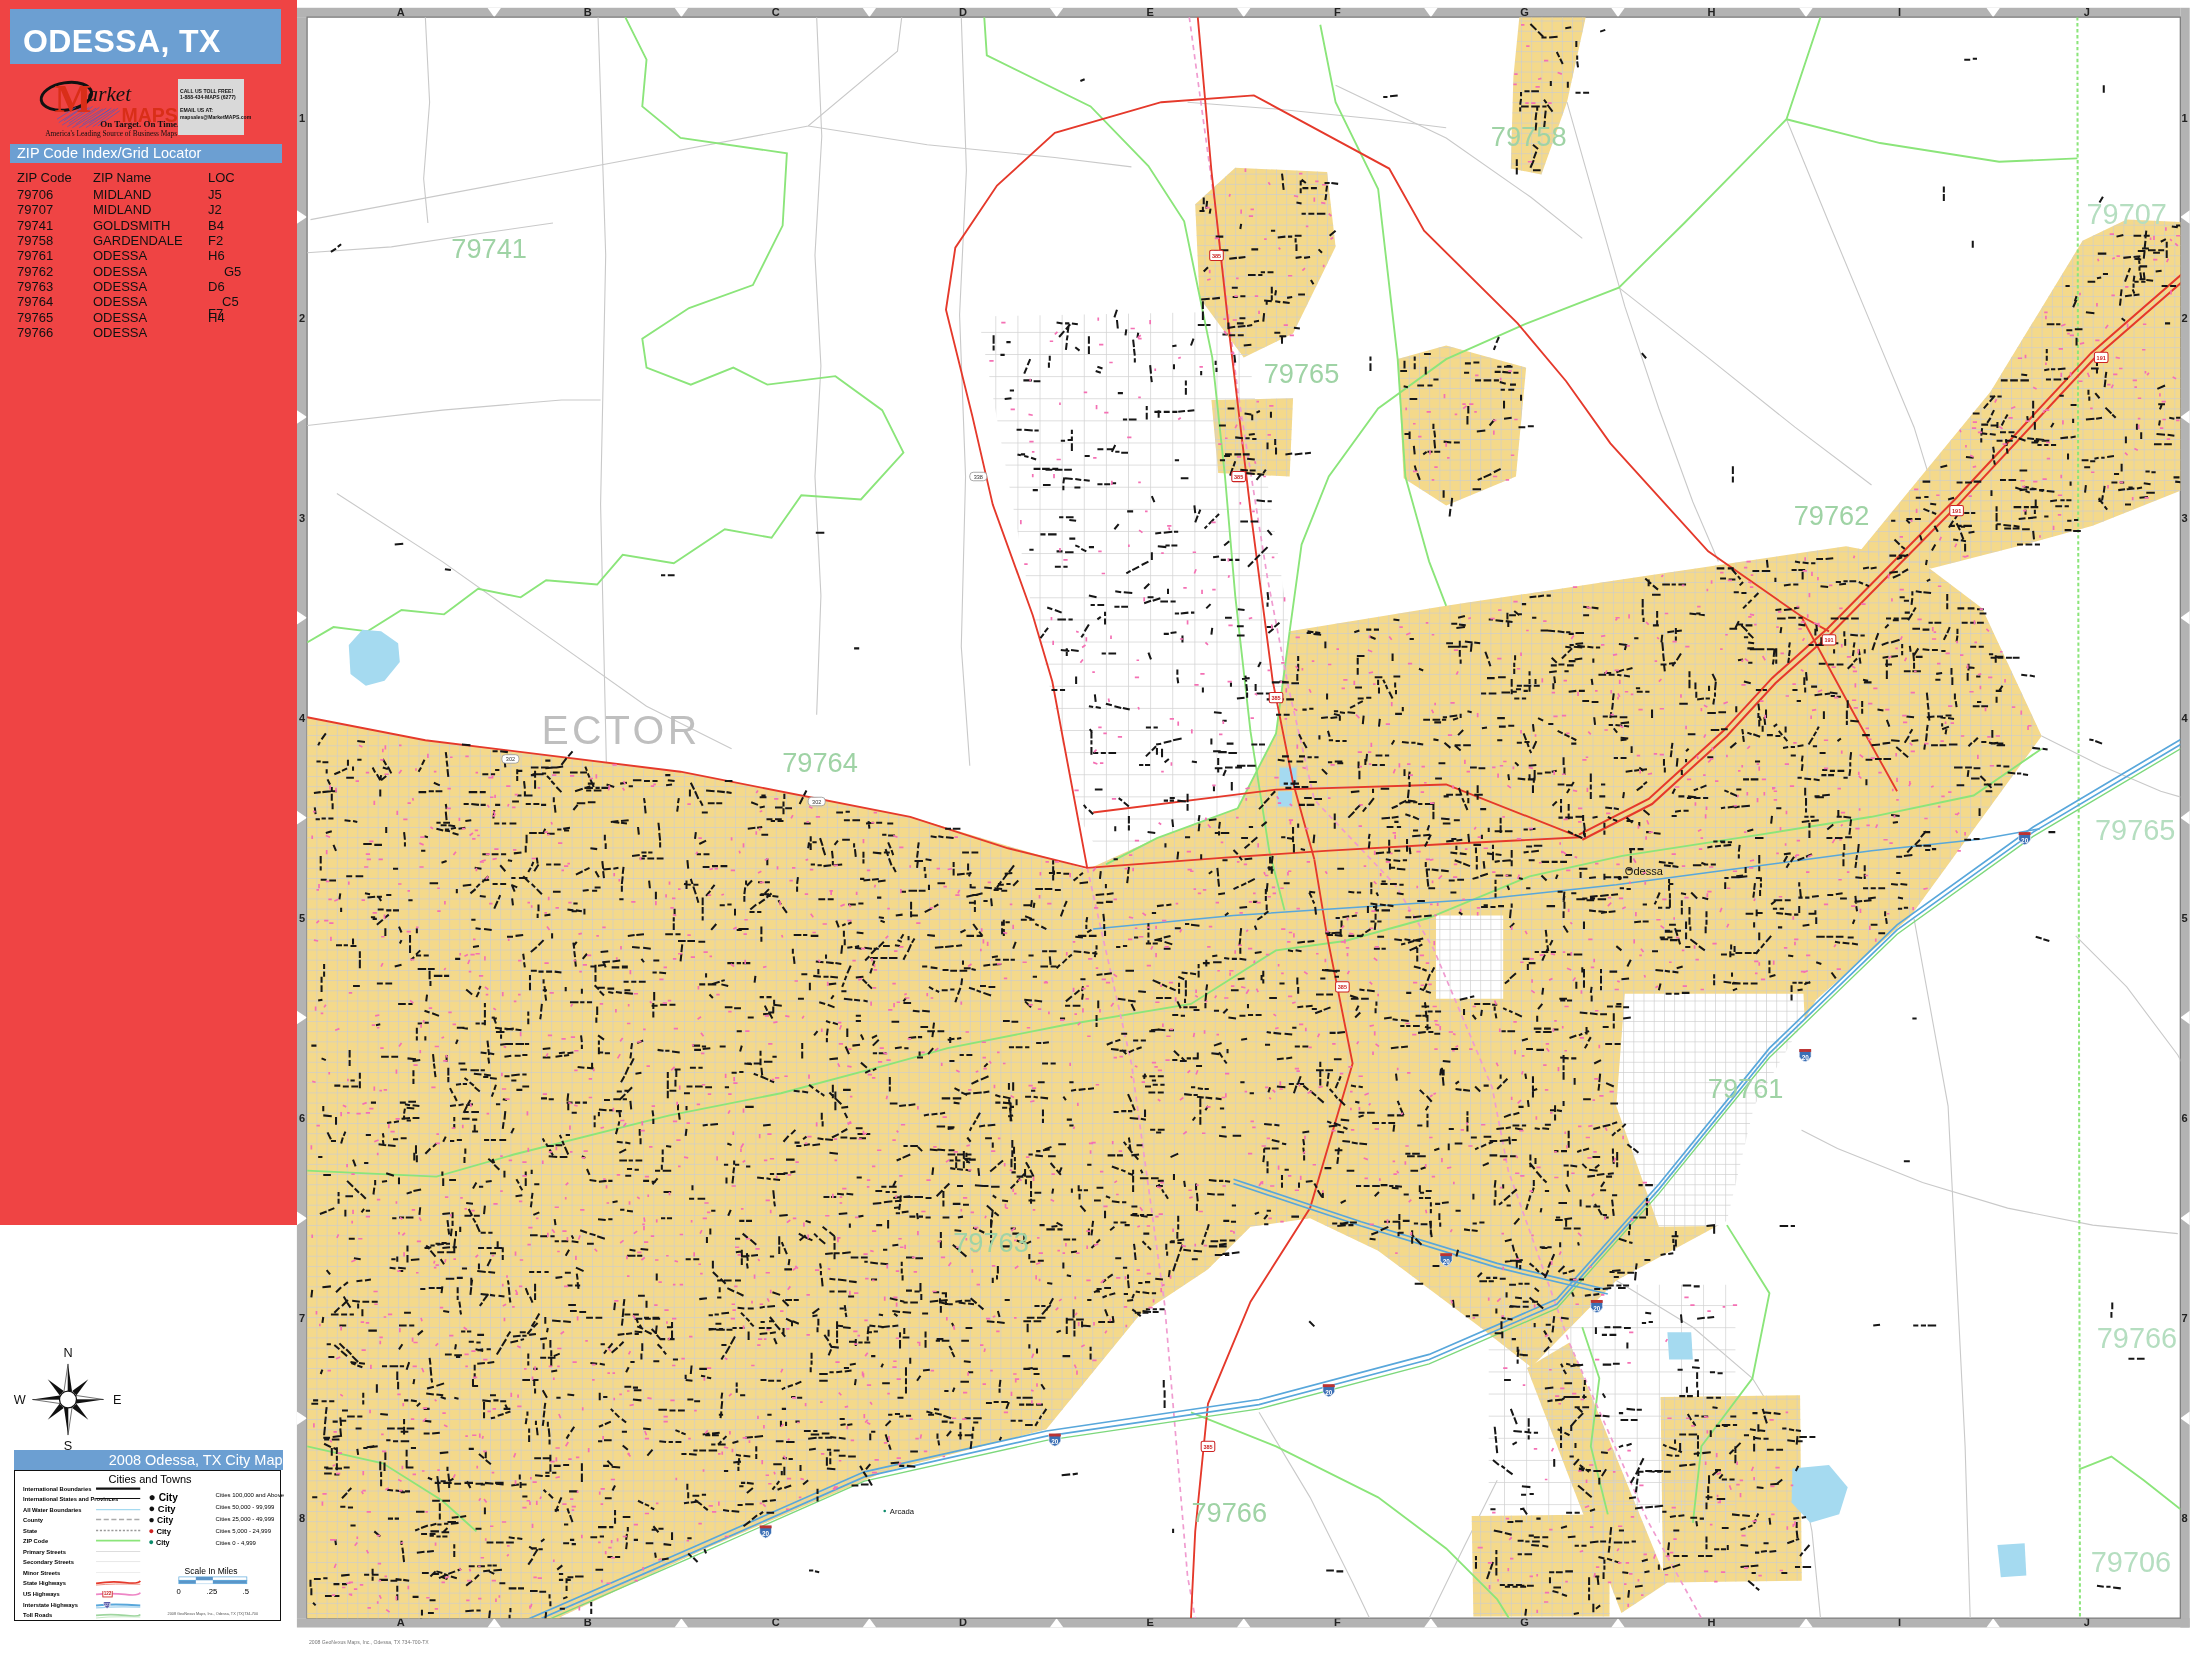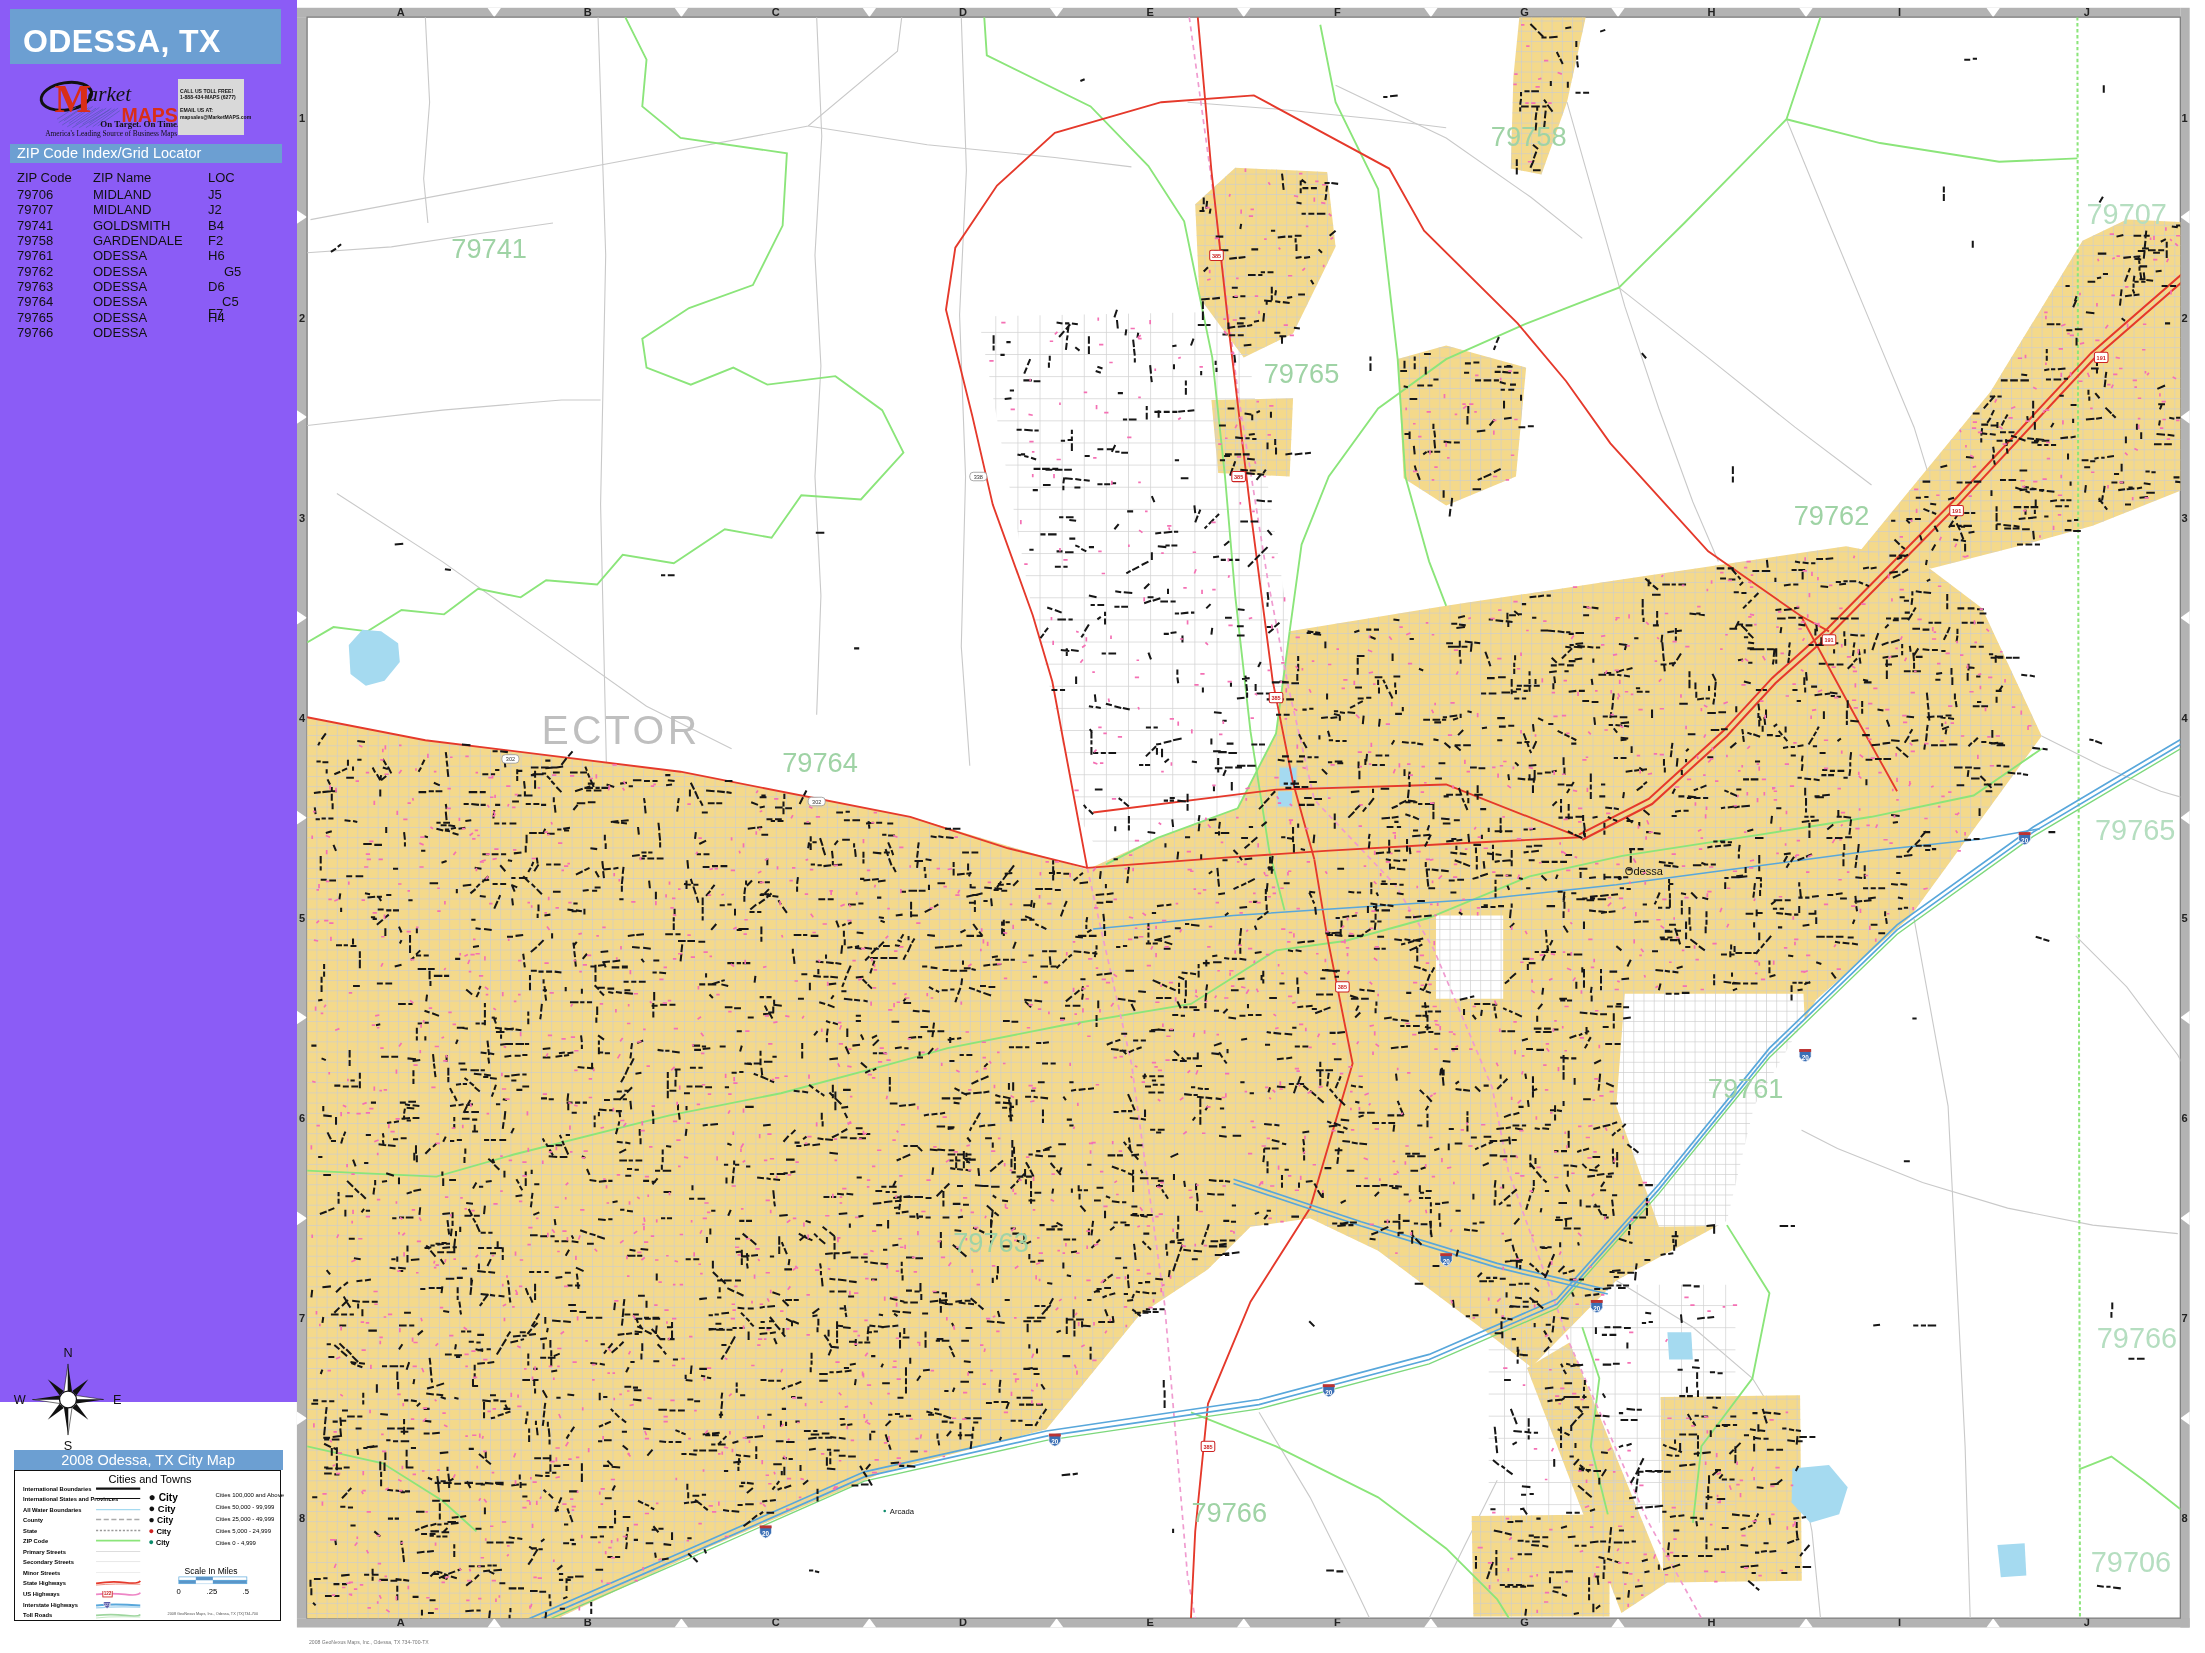--- a/index.html
+++ b/index.html
@@ -280,21 +280,21 @@
       <text x="2512" y="1584" font-size="34" fill="#b5dec0" text-anchor="middle">79766</text>
       <text x="2505" y="1848" font-size="34" fill="#b5dec0" text-anchor="middle">79706</text>
       <text x="730" y="875" font-size="48" fill="#bfbfbf" text-anchor="middle" letter-spacing="4">ECTOR</text>
       <circle cx="1904" cy="1032" r="2.5" fill="#111"></circle>
       <text x="1910" y="1028" font-size="13" fill="#111">Odessa</text>
       <circle cx="1040" cy="1776" r="1.5" fill="#0a8a6a"></circle>
       <text x="1046" y="1779" font-size="9" fill="#111">Arcada</text>
 </g>
 </svg>
 
-<div style="position:absolute;left:0;top:0;width:297px;height:1402px;background:#8b5cf6;font-family:'Liberation Sans',sans-serif">
+<div style="position:absolute;left:0;top:0;width:297px;height:1225px;background:#ef4444;font-family:'Liberation Sans',sans-serif">
 
 <div style="position:absolute;left:10.2px;top:8.5px;width:271px;height:55px;background:#6c9fd2"></div>
 <div style="position:absolute;left:23px;top:23px;font-size:32px;font-weight:bold;color:#fff;letter-spacing:0.4px">ODESSA, TX</div>
 
 <svg style="position:absolute;left:25.5px;top:70px" width="230" height="78" viewBox="0 0 270 92">
 <ellipse cx="47" cy="31" rx="30" ry="16" fill="none" stroke="#111" stroke-width="3.5" transform="rotate(-9 47 31)"></ellipse>
 <g stroke="#5a5ab8" stroke-width="0.9">
 <line x1="38" y1="62" x2="66" y2="44"></line>
         <line x1="42" y1="65" x2="74" y2="44"></line>
         <line x1="48" y1="67" x2="82" y2="45"></line>
@@ -374,21 +374,21 @@
 <path d="M24 24 L5 10 L10 5 Z" fill="#111"></path>
         <path d="M-24 24 L-10 5 L-5 10 Z" fill="#111"></path>
 <circle r="10" fill="#fff" stroke="#111" stroke-width="1.5"></circle>
 </g>
 <text x="66" y="12" font-size="15" fill="#111" text-anchor="middle">N</text>
 <text x="66" y="122" font-size="15" fill="#111" text-anchor="middle">S</text>
 <text x="9" y="67" font-size="15" fill="#111" text-anchor="middle">W</text>
 <text x="124" y="67" font-size="15" fill="#111" text-anchor="middle">E</text>
 </svg>
 
-<div style="position:absolute;left:13.6px;top:1450px;width:269px;height:20.4px;background:#6c9fd2;text-align:center;font-size:14.5px;color:#fff;line-height:20.4px">2008 Odessa, TX City Map</div>
+<div style="position:absolute;left:13.6px;top:1450px;width:269px;height:20.4px;background:#6c9fd2;text-align:right;font-size:14.5px;color:#fff;line-height:20.4px">2008 Odessa, TX City Map</div>
 <div style="position:absolute;left:13.6px;top:1470px;width:267px;height:151px;background:#fff;border:0.9px solid #111">
 <div style="position:absolute;left:94px;top:1.7px;width:170px;font-size:11px">Cities and Towns</div>
 <div style="position:absolute;left:8.5px;top:14.5px;font-size:5.8px;font-weight:bold;white-space:nowrap">International Boundaries</div>
       <svg style="position:absolute;left:81px;top:14.5px" width="46" height="8.5" viewBox="0 0 54 10">
         <line x1="0" y1="3" x2="52" y2="3" stroke="#111" stroke-width="2.6"></line>
       </svg>
       <div style="position:absolute;left:8.5px;top:25px;font-size:5.8px;font-weight:bold;white-space:nowrap">International States and Provinces</div>
       <svg style="position:absolute;left:81px;top:25px" width="46" height="8.5" viewBox="0 0 54 10">
         <line x1="0" y1="3" x2="52" y2="3" stroke="#111" stroke-width="1.2"></line>
       </svg>

